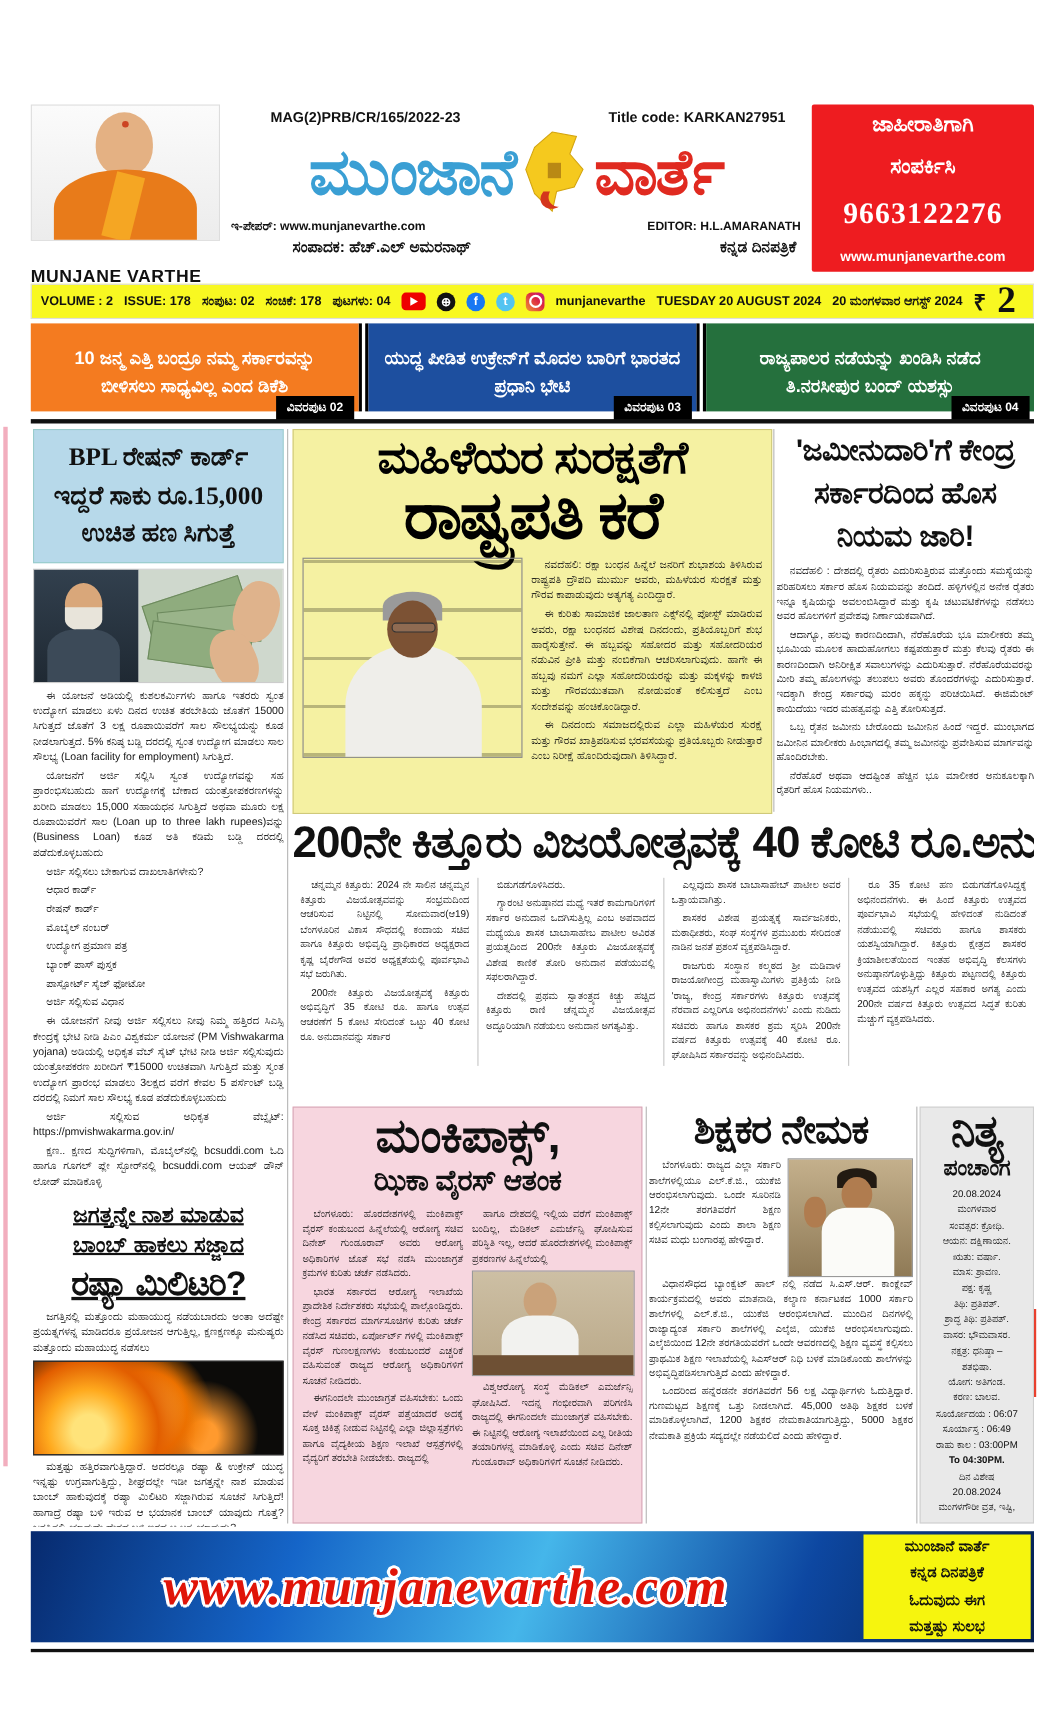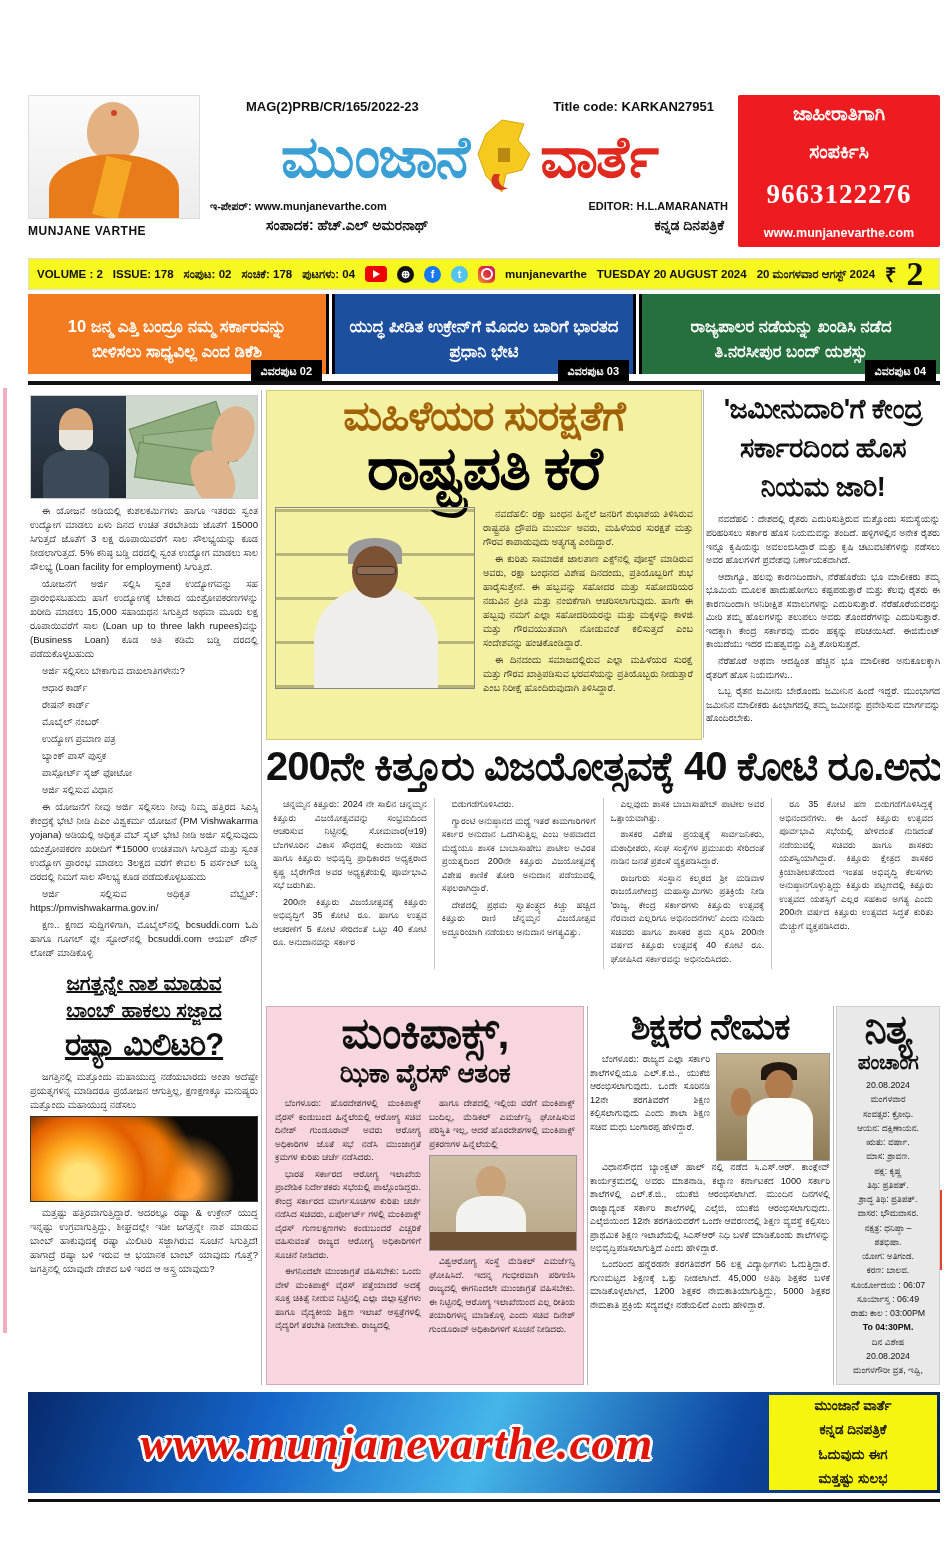--- a/index.html
+++ b/index.html
@@ -8,21 +8,21 @@
   .abs{position:absolute;}
   
   .hdr{top:95px;left:28px;width:912px;height:160px;display:flex;}
   .swami-wrap{width:172px;}
   .ph-swami{position:relative;width:170px;height:122px;border:1px solid #ddd;
     background:linear-gradient(#fbfbfb,#ececec);overflow:hidden;}
   .ph-swami .head{position:absolute;left:58px;top:6px;width:52px;height:58px;border-radius:50% 50% 45% 45%;background:#e4b183;}
   .ph-swami .tilak{position:absolute;left:82px;top:14px;width:6px;height:6px;border-radius:50%;background:#c42;}
   .ph-swami .robe{position:absolute;left:20px;top:58px;width:130px;height:70px;border-radius:50% 50% 0 0;background:#e87b1a;}
   .ph-swami .sash{position:absolute;left:70px;top:62px;width:26px;height:60px;background:#f5a623;transform:rotate(14deg);}
-  .swami-cap{font-weight:bold;font-size:12px;letter-spacing:.5px;padding-top:5px;}
+  .swami-cap{font-weight:bold;font-size:16px;letter-spacing:.5px;padding-top:24px;}
   .hdr-mid{flex:1;padding:0 6px;position:relative;}
   .reg-line{display:flex;justify-content:space-between;padding:4px 18px 0 40px;font-weight:bold;font-size:13px;}
   .masthead{display:flex;align-items:center;justify-content:center;height:86px;}
   .mh-left{font-size:58px;font-weight:bold;color:#3a9fd4;letter-spacing:-2px;}
   .mh-right{font-size:58px;font-weight:bold;color:#e02a20;letter-spacing:-2px;}
   .mh-map{width:64px;height:78px;margin:0 4px;}
   .hdr-sub{display:flex;justify-content:space-between;font-weight:bold;font-size:11px;padding:0 4px;}
   .hdr-sub2{display:flex;justify-content:space-between;font-weight:bold;font-size:14px;padding:4px 8px 0 60px;}
   .adbox{width:202px;height:152px;background:#ee1c20;color:#fff;text-align:center;
     display:flex;flex-direction:column;justify-content:center;gap:16px;border-radius:2px;}
@@ -67,21 +67,21 @@
   .ph-modi .right{flex:1;background:#cfd8cd;position:relative;overflow:hidden;}
   .note{position:absolute;width:90px;height:34px;background:#8fac7e;border:1px solid #6d8a5e;}
   .hand{position:absolute;width:40px;height:56px;border-radius:45%;background:#dfb38c;}
   .russia-h{margin-top:10px;text-align:center;font-weight:bold;line-height:1.35;text-decoration:underline;}
   .russia-h .l{font-size:20px;} .russia-h .big{font-size:31px;letter-spacing:-1px;}
   .ph-fire{margin:4px 0;height:84px;border:1px solid #333;background:
     radial-gradient(circle at 22% 75%,#ffe37a 0 8%,#ffaa1e 20%,#e25e00 34%,rgba(0,0,0,0) 52%),
     radial-gradient(circle at 45% 55%,#ffc14d 0 10%,#f07800 28%,rgba(0,0,0,0) 46%),
     radial-gradient(circle at 68% 80%,#ff9a2e 0 8%,rgba(0,0,0,0) 30%),#0c0b09;}
   .prez{top:390px;left:266px;width:436px;height:350px;background:#f5f1a2;border:1px solid #cfc97a;box-sizing:border-box;padding:4px 8px;}
-  .prez .h1{color:#a16207;font-weight:bold;font-size:41px;text-align:center;letter-spacing:-1px;line-height:1.05;}
+  .prez .h1{color:#000000;font-weight:bold;font-size:41px;text-align:center;letter-spacing:-1px;line-height:1.05;}
   .prez .h2{color:#000;font-weight:bold;font-size:60px;text-align:center;letter-spacing:-2px;line-height:.95;margin-top:2px;}
   .prez-row{display:flex;gap:8px;margin-top:10px;}
   .ph-prez{width:198px;height:180px;flex:0 0 auto;position:relative;overflow:hidden;border:1px solid #888;
     background:repeating-linear-gradient(90deg,#7a4а22 0,#7a4a22 26px,#5e3414 26px,#5e3414 32px),#6b3d1c;}
   .ph-prez .shelf{position:absolute;inset:0;background:repeating-linear-gradient(0deg,rgba(0,0,0,.25) 0 3px,rgba(0,0,0,0) 3px 44px);}
   .ph-prez .saree{position:absolute;left:38px;bottom:-8px;width:124px;height:110px;border-radius:50% 50% 0 0;background:#efeeea;}
   .ph-prez .face{position:absolute;left:76px;top:38px;width:46px;height:52px;border-radius:50%;background:#7c5234;}
   .ph-prez .hair{position:absolute;left:72px;top:30px;width:54px;height:26px;border-radius:50% 50% 0 0;background:#9a9a9a;}
   .ph-prez .glasses{position:absolute;left:80px;top:58px;width:38px;height:7px;border:1.5px solid #333;border-radius:4px;background:rgba(255,255,255,.15);}
   .zam{top:390px;left:706px;width:234px;height:350px;overflow:hidden;}
@@ -121,21 +121,21 @@
   .panch .ln{font-size:8.8px;line-height:1.62;}
   
   .foot{top:1392px;left:28px;width:912px;height:101px;display:flex;
     background:linear-gradient(110deg,#072a6e,#1565c8 26%,#45b6ea 50%,#0d47a1 76%,#051f4e),
     radial-gradient(circle at 70% 30%,rgba(255,255,255,.25),rgba(0,0,0,0) 40%);}
   .foot-left{flex:1;display:flex;flex-direction:column;align-items:center;justify-content:center;overflow:hidden;}
   .foot-tag{color:#000;font-weight:bold;font-size:21px;letter-spacing:.5px;
     text-shadow:-2px 0 #fff,2px 0 #fff,0 -2px #fff,0 2px #fff,-2px -2px #fff,2px 2px #fff,-2px 2px #fff,2px -2px #fff;}
   .foot-url{color:#e01408;font-weight:bold;font-family:"Liberation Serif",serif;font-style:italic;font-size:47px;letter-spacing:1px;
     text-shadow:-3px 0 #fff,3px 0 #fff,0 -3px #fff,0 3px #fff,-2px -2px #fff,2px 2px #fff,-2px 2px #fff,2px -2px #fff;}
-  .foot-side{width:168px;background:#f6f50e;margin:3px;display:flex;flex-direction:column;justify-content:center;
+  .foot-side{width:152px;background:#f6f50e;margin:3px;display:flex;flex-direction:column;justify-content:center;
     text-align:center;font-weight:bold;font-size:13.5px;line-height:1.8;}
   .edge-pink{left:3px;top:388px;width:4px;height:945px;background:#f2aebe;}
   .edge-red{left:938px;top:1190px;width:4px;height:80px;background:#e8402e;}
 </style>
 </head>
 <body>
 
 <div class="page">
 
   <div class="abs hdr">
@@ -224,20 +224,25 @@
   <div class="abs rule" style="top:381px;"></div>
 
   <div class="abs vline" style="left:261px;top:390px;height:995px;"></div>
   <div class="abs vline" style="left:703px;top:390px;height:348px;"></div>
   <div class="abs vline" style="left:587px;top:1006px;height:379px;"></div>
   <div class="abs vline" style="left:833px;top:1006px;height:379px;"></div>
   <div class="abs edge-pink"></div>
   <div class="abs edge-red"></div>
 
   <div class="abs colA">
+    <div class="bpl-head">
+      <div>BPL ರೇಷನ್ ಕಾರ್ಡ್</div>
+      <div>ಇದ್ದರೆ ಸಾಕು ರೂ.15,000</div>
+      <div>ಉಚಿತ ಹಣ ಸಿಗುತ್ತೆ</div>
+    </div>
     <div class="ph-modi">
       <div class="left">
           <div class="face"></div>
           <div class="beard"></div>
           <div class="coat"></div>
         </div>
       <div class="right">
         <div class="note" style="left:6px;top:18px;transform:rotate(-18deg);"></div>
         <div class="note" style="left:18px;top:34px;transform:rotate(-6deg);background:#9ab48a;"></div>
         <div class="note" style="left:10px;top:52px;transform:rotate(8deg);"></div>
@@ -291,22 +296,22 @@
         <p>ಈ ದಿನದಂದು ಸಮಾಜದಲ್ಲಿರುವ ಎಲ್ಲಾ ಮಹಿಳೆಯರ ಸುರಕ್ಷೆ ಮತ್ತು ಗೌರವ ಖಾತ್ರಿಪಡಿಸುವ ಭರವಸೆಯನ್ನು ಪ್ರತಿಯೊಬ್ಬರು ನೀಡುತ್ತಾರೆ ಎಂಬ ನಿರೀಕ್ಷೆ ಹೊಂದಿರುವುದಾಗಿ ತಿಳಿಸಿದ್ದಾರೆ.</p>
       </div>
     </div>
   </div>
 
   <div class="abs zam">
     <div class="h">'ಜಮೀನುದಾರಿ'ಗೆ ಕೇಂದ್ರ ಸರ್ಕಾರದಿಂದ ಹೊಸ ನಿಯಮ ಜಾರಿ!</div>
     <div class="body-txt" style="margin-top:6px;font-size:9.3px;">
       <p>ನವದೆಹಲಿ : ದೇಶದಲ್ಲಿ ರೈತರು ಎದುರಿಸುತ್ತಿರುವ ಮತ್ತೊಂದು ಸಮಸ್ಯೆಯನ್ನು ಪರಿಹರಿಸಲು ಸರ್ಕಾರ ಹೊಸ ನಿಯಮವನ್ನು ತಂದಿದೆ. ಹಳ್ಳಿಗಳಲ್ಲಿನ ಅನೇಕ ರೈತರು ಇನ್ನೂ ಕೃಷಿಯನ್ನು ಅವಲಂಬಿಸಿದ್ದಾರೆ ಮತ್ತು ಕೃಷಿ ಚಟುವಟಿಕೆಗಳನ್ನು ನಡೆಸಲು ಅವರ ಹೊಲಗಳಿಗೆ ಪ್ರವೇಶವು ನಿರ್ಣಾಯಕವಾಗಿದೆ.</p>
       <p>ಆದಾಗ್ಯೂ, ಹಲವು ಕಾರಣದಿಂದಾಗಿ, ನೆರೆಹೊರೆಯ ಭೂ ಮಾಲೀಕರು ತಮ್ಮ ಭೂಮಿಯ ಮೂಲಕ ಹಾದುಹೋಗಲು ಕಷ್ಟಪಡುತ್ತಾರೆ ಮತ್ತು ಕೆಲವು ರೈತರು ಈ ಕಾರಣದಿಂದಾಗಿ ಅನಿರೀಕ್ಷಿತ ಸವಾಲುಗಳನ್ನು ಎದುರಿಸುತ್ತಾರೆ. ನೆರೆಹೊರೆಯವರನ್ನು ಮೀರಿ ತಮ್ಮ ಹೊಲಗಳನ್ನು ತಲುಪಲು ಅವರು ತೊಂದರೆಗಳನ್ನು ಎದುರಿಸುತ್ತಾರೆ. ಇದಕ್ಕಾಗಿ ಕೇಂದ್ರ ಸರ್ಕಾರವು ಮರಂ ಹಕ್ಕನ್ನು ಪರಿಚಯಿಸಿದೆ. ಈಜಿಮೆಂಟ್ ಕಾಯಿದೆಯು ಇದರ ಮಹತ್ವವನ್ನು ಎತ್ತಿ ತೋರಿಸುತ್ತದೆ.</p>
+      <p>ಒಬ್ಬ ರೈತನ ಜಮೀನು ಬೇರೊಂದು ಜಮೀನಿನ ಹಿಂದೆ ಇದ್ದರೆ. ಮುಂಭಾಗದ ಜಮೀನಿನ ಮಾಲೀಕರು ಹಿಂಭಾಗದಲ್ಲಿ ತಮ್ಮ ಜಮೀನನ್ನು ಪ್ರವೇಶಿಸುವ ಮಾರ್ಗವನ್ನು ಹೊಂದಿರಬೇಕು.</p>
       <p>ನೆರೆಹೊರೆ ಅಥವಾ ಆದಷ್ಟಿಂತ ಹೆಚ್ಚಿನ ಭೂ ಮಾಲೀಕರ ಅನುಕೂಲಕ್ಕಾಗಿ ರೈತರಿಗೆ ಹೊಸ ನಿಯಮಗಳು..</p>
-      <p>ಒಬ್ಬ ರೈತನ ಜಮೀನು ಬೇರೊಂದು ಜಮೀನಿನ ಹಿಂದೆ ಇದ್ದರೆ. ಮುಂಭಾಗದ ಜಮೀನಿನ ಮಾಲೀಕರು ಹಿಂಭಾಗದಲ್ಲಿ ತಮ್ಮ ಜಮೀನನ್ನು ಪ್ರವೇಶಿಸುವ ಮಾರ್ಗವನ್ನು ಹೊಂದಿರಬೇಕು.</p>
     </div>
   </div>
 
   <div class="abs band">
     <div class="h">200ನೇ ಕಿತ್ತೂರು ವಿಜಯೋತ್ಸವಕ್ಕೆ 40 ಕೋಟಿ ರೂ.ಅನುದಾನ</div>
     <div class="band-cols">
       <div class="band-col">
         <p>ಚನ್ನಮ್ಮನ ಕಿತ್ತೂರು: 2024 ನೇ ಸಾಲಿನ ಚನ್ನಮ್ಮನ ಕಿತ್ತೂರು ವಿಜಯೋತ್ಸವವನ್ನು ಸಂಭ್ರಮದಿಂದ ಆಚರಿಸುವ ನಿಟ್ಟಿನಲ್ಲಿ ಸೋಮವಾರ(ಆ19) ಬೆಂಗಳೂರಿನ ವಿಕಾಸ ಸೌಧದಲ್ಲಿ ಕಂದಾಯ ಸಚಿವ ಹಾಗೂ ಕಿತ್ತೂರು ಅಭಿವೃದ್ಧಿ ಪ್ರಾಧಿಕಾರದ ಅಧ್ಯಕ್ಷರಾದ ಕೃಷ್ಣ ಬೈರೇಗೌಡ ಅವರ ಅಧ್ಯಕ್ಷತೆಯಲ್ಲಿ ಪೂರ್ವಭಾವಿ ಸಭೆ ಜರುಗಿತು.</p>
         <p>200ನೇ ಕಿತ್ತೂರು ವಿಜಯೋತ್ಸವಕ್ಕೆ ಕಿತ್ತೂರು ಅಭಿವೃದ್ಧಿಗೆ 35 ಕೋಟಿ ರೂ. ಹಾಗೂ ಉತ್ಸವ ಆಚರಣೆಗೆ 5 ಕೋಟಿ ಸೇರಿದಂತೆ ಒಟ್ಟು 40 ಕೋಟಿ ರೂ. ಅನುದಾನವನ್ನು ಸರ್ಕಾರ</p>
       </div>

